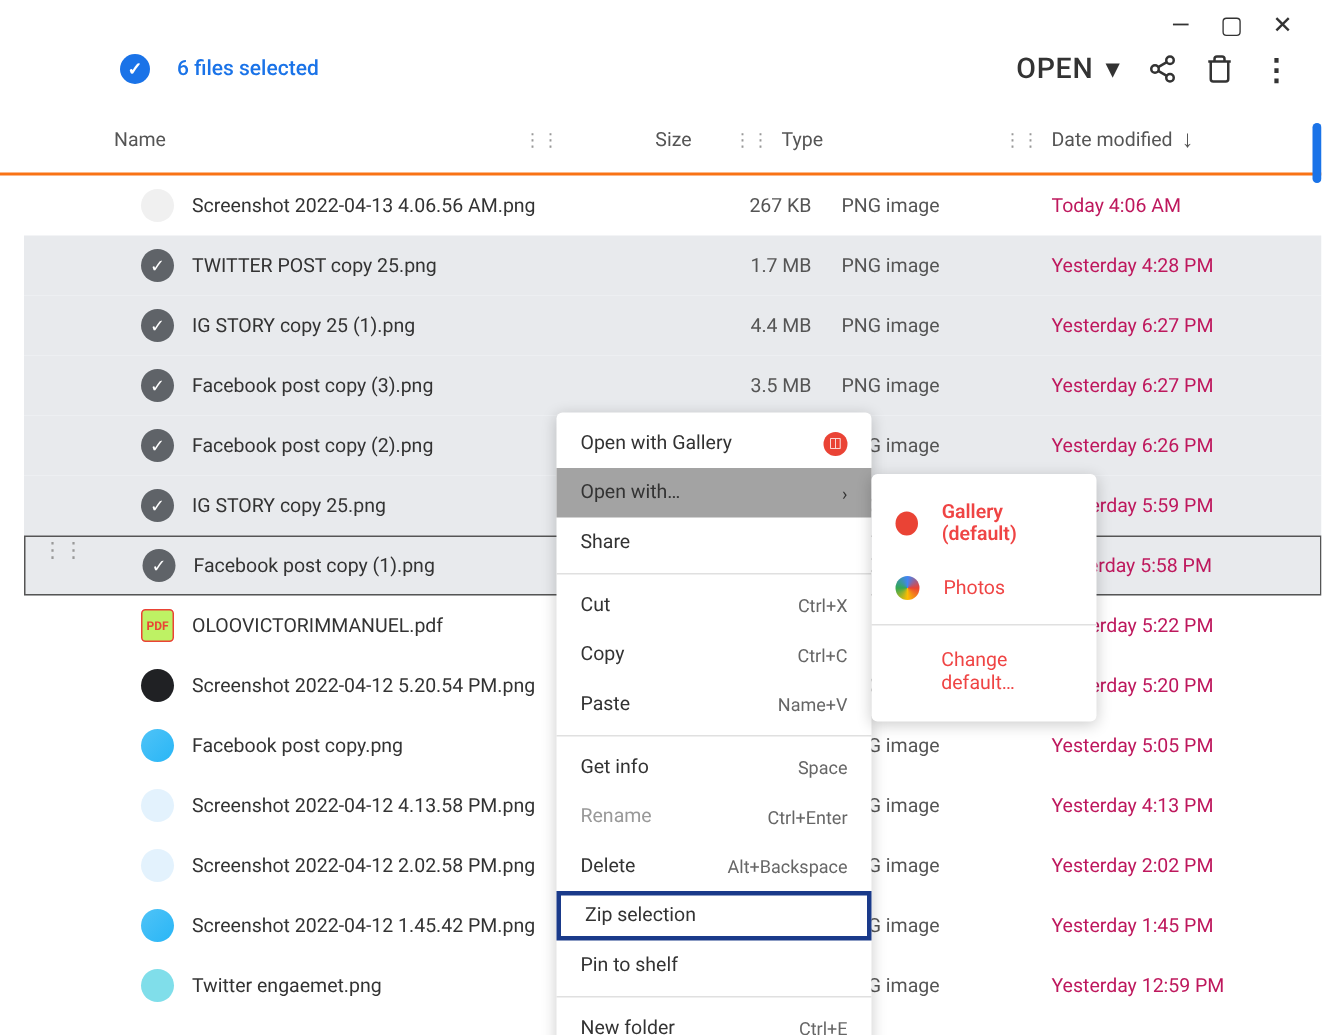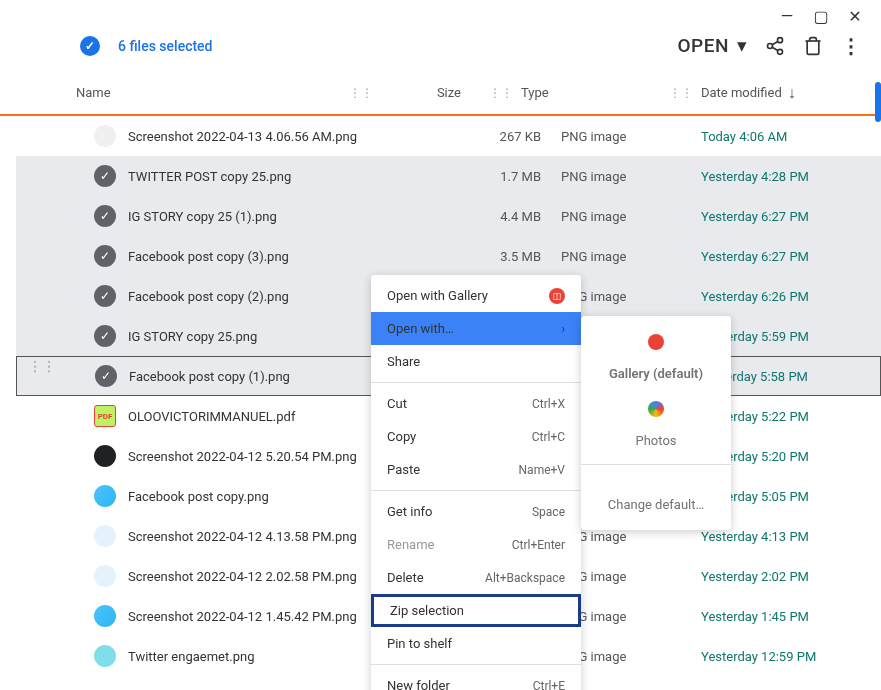--- a/index.html
+++ b/index.html
@@ -26,32 +26,32 @@
 .file-icon.check { background: #5f6368; color: #fff; font-size: 12px; }
 .file-icon.thumb { background: #f0f0f0; }
 .file-icon.pdf { background: #bef264; border: 1px solid #ea4335; color: #ea4335; font-size: 8px; font-weight: bold; border-radius: 3px; }
 .file-icon.dark { background: #202124; }
 .file-icon.blue { background: linear-gradient(135deg, #4fc3f7, #29b6f6); }
 .file-icon.light { background: #e3f2fd; }
 .file-icon.cyan { background: #80deea; }
 .file-name { flex: 1; padding-left: 36px; }
 .file-size { width: 100px; text-align: right; padding-right: 20px; color: #555; }
 .file-type { width: 140px; color: #555; }
-.file-date { width: 160px; color: #0f766e; }
+.file-date { width: 160px; color: #be185d; }
 .context-menu { position: absolute; left: 371px; top: 275px; width: 210px; background: #fff; border-radius: 4px; box-shadow: 0 2px 10px rgba(0,0,0,0.2); z-index: 100; padding: 4px 0; }
 .context-item { display: flex; align-items: center; justify-content: space-between; padding: 8px 16px; font-size: 13px; color: #333; cursor: pointer; height: 33px; }
-.context-item.hovered { background: #3b82f6; }
+.context-item.hovered { background: #a3a3a3; }
 .context-item.disabled { color: #999; gap: 32px; }
 .context-item .shortcut { color: #666; font-size: 12px; }
 .context-item.highlighted { border: 3px solid #1a3a8a; }
 .context-sep { height: 1px; background: #e0e0e0; margin: 4px 0; }
 .app-badge { width: 16px; height: 16px; border-radius: 50%; background: #ea4335; display: flex; align-items: center; justify-content: center; color: #fff; font-size: 9px; }
 .chevron { font-size: 12px; color: #333; }
 .submenu { position: absolute; left: 581px; top: 316px; width: 150px; background: #fff; border-radius: 4px; box-shadow: 0 2px 10px rgba(0,0,0,0.2); z-index: 101; padding: 8px 0; }
-.submenu-item { display: flex; align-items: center; gap: 16px; padding: 10px 16px; font-size: 13px; color: #737373; cursor: pointer; flex-direction: column; }
+.submenu-item { display: flex; align-items: center; gap: 16px; padding: 10px 16px; font-size: 13px; color: #ef4444; cursor: pointer; }
 .submenu-item .app-icon { width: 16px; height: 16px; border-radius: 50%; display: flex; align-items: center; justify-content: center; font-size: 9px; }
 .submenu-item .app-icon.gallery { background: #ea4335; color: #fff; }
 .submenu-item .app-icon.photos { background: conic-gradient(#4285f4, #ea4335, #fbbc04, #34a853, #4285f4); }
 .submenu-sep { height: 1px; background: #e0e0e0; margin: 6px 0; }
 .scrollbar { position: absolute; right: 0; top: 82px; width: 6px; height: 40px; background: #1a73e8; border-radius: 3px; }
 .dots-handle { position: absolute; left: 28px; top: 358px; color: #999; font-size: 14px; }
 .arrow-down { font-size: 16px; }
 </style>
 </head>
 <body>

